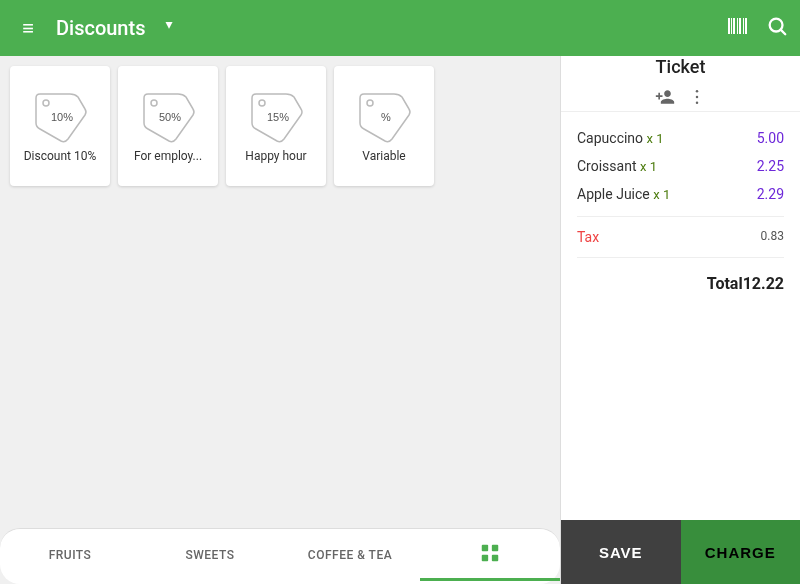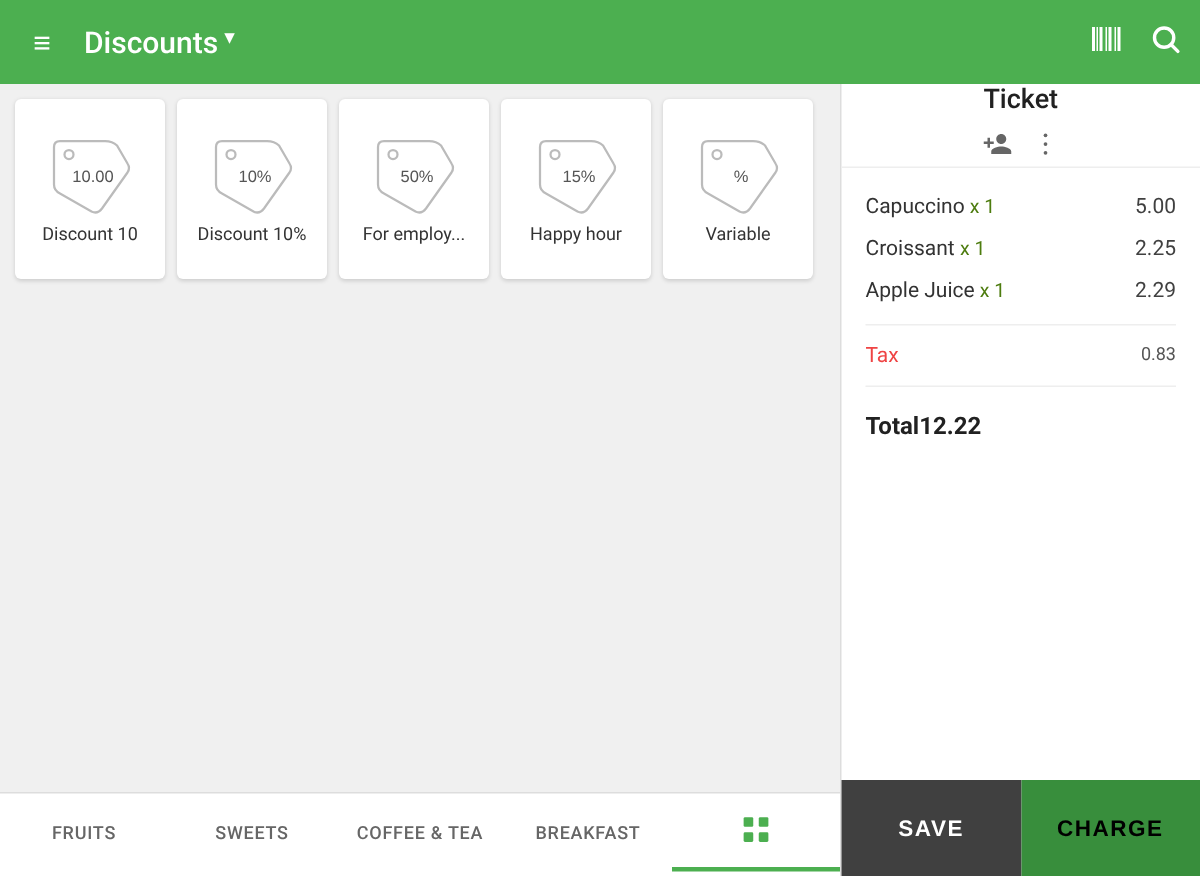--- a/index.html
+++ b/index.html
@@ -21,21 +21,21 @@
       cursor: pointer;
       width: 32px;
       text-align: center;
     }
     .header-title {
       color: white;
       font-size: 20px;
       font-weight: 500;
       flex: 1;
       display: flex;
-      gap: 4px;
+      gap: 20px;
     }
     .header-title .dropdown-arrow {
       font-size: 14px;
     }
     .header-actions {
       display: flex;
       gap: 16px;
       align-items: center;
     }
     .header-action-icon {
@@ -95,20 +95,21 @@
     }
 
     
     .bottom-nav {
       height: 56px;
       background: white;
       display: flex;
       align-items: center;
       border-top: 1px solid #ddd;
       flex-shrink: 0;
+      border-radius: 20px;
     }
     .bottom-nav-item {
       flex: 1;
       display: flex;
       align-items: center;
       justify-content: center;
       height: 100%;
       font-size: 12px;
       color: #666;
       cursor: pointer;
@@ -182,21 +183,21 @@
     .ticket-item-name {
       font-size: 14px;
       color: #333;
     }
     .ticket-item-name .qty {
       color: #4d7c0f;
       font-size: 13px;
     }
     .ticket-item-price {
       font-size: 14px;
-      color: #404040;
+      color: #6d28d9;
     }
 
     .ticket-divider {
       height: 1px;
       background: #eee;
       margin: 8px 0;
     }
 
     .ticket-tax {
       display: flex;
@@ -208,21 +209,21 @@
       color: #ef4444;
     }
     .ticket-tax-value {
       font-size: 12px;
       color: #555;
       padding-left: 44px;
     }
 
     .ticket-total {
       display: flex;
-      justify-content: flex-start;
+      justify-content: flex-end;
       padding: 8px 0 4px;
     }
     .ticket-total-label {
       font-size: 16px;
       font-weight: bold;
       color: #212121;
     }
     .ticket-total-value {
       font-size: 16px;
       font-weight: bold;
@@ -294,28 +295,20 @@
         <line x1="16" y1="16" x2="21" y2="21" stroke="white" stroke-width="2.5" stroke-linecap="round"></line>
       </svg>
     </span>
   </div>
 </div>
 
 <div class="main-layout">
 
   <div class="left-panel">
     <div class="discount-grid" id="discount-grid">
-    <div class="discount-card">
-          <svg class="tag-svg" viewBox="0 0 60 60" xmlns="http://www.w3.org/2000/svg">
-      <path d="M10 5 L40 5 Q45 5 48 8 L55 20 Q57 23 55 26 L38 50 Q35 54 31 52 L10 40 Q6 38 6 34 L6 9 Q6 5 10 5 Z" fill="white" stroke="#bbb" stroke-width="1.5"></path>
-      <circle cx="16" cy="14" r="3" fill="white" stroke="#bbb" stroke-width="1.5"></circle>
-      <text x="32" y="32" text-anchor="middle" class="tag-text" font-size="10" fill="#555" font-family="Arial">10.00</text>
-    </svg>
-          <span class="tag-label">Discount 10</span>
-        </div>
         <div class="discount-card">
           <svg class="tag-svg" viewBox="0 0 60 60" xmlns="http://www.w3.org/2000/svg">
       <path d="M10 5 L40 5 Q45 5 48 8 L55 20 Q57 23 55 26 L38 50 Q35 54 31 52 L10 40 Q6 38 6 34 L6 9 Q6 5 10 5 Z" fill="white" stroke="#bbb" stroke-width="1.5"></path>
       <circle cx="16" cy="14" r="3" fill="white" stroke="#bbb" stroke-width="1.5"></circle>
       <text x="32" y="32" text-anchor="middle" class="tag-text" font-size="10" fill="#555" font-family="Arial">10%</text>
     </svg>
           <span class="tag-label">Discount 10%</span>
         </div>
         <div class="discount-card">
           <svg class="tag-svg" viewBox="0 0 60 60" xmlns="http://www.w3.org/2000/svg">
@@ -346,23 +339,20 @@
     <div class="bottom-nav">
       <div class="bottom-nav-item">
         <span>FRUITS</span>
       </div>
       <div class="bottom-nav-item">
         <span>SWEETS</span>
       </div>
       <div class="bottom-nav-item">
         <span>COFFEE &amp; TEA</span>
       </div>
-      <div class="bottom-nav-item">
-        <span>BREAKFAST</span>
-      </div>
       <div class="bottom-nav-item active">
         <span class="grid-icon">
           <svg width="22" height="22" viewBox="0 0 24 24" fill="#4CAF50">
             <rect x="3" y="3" width="7" height="7" rx="1"></rect>
               <rect x="14" y="3" width="7" height="7" rx="1"></rect>
               <rect x="3" y="14" width="7" height="7" rx="1"></rect>
               <rect x="14" y="14" width="7" height="7" rx="1"></rect>
           </svg>
         </span>
       </div>

